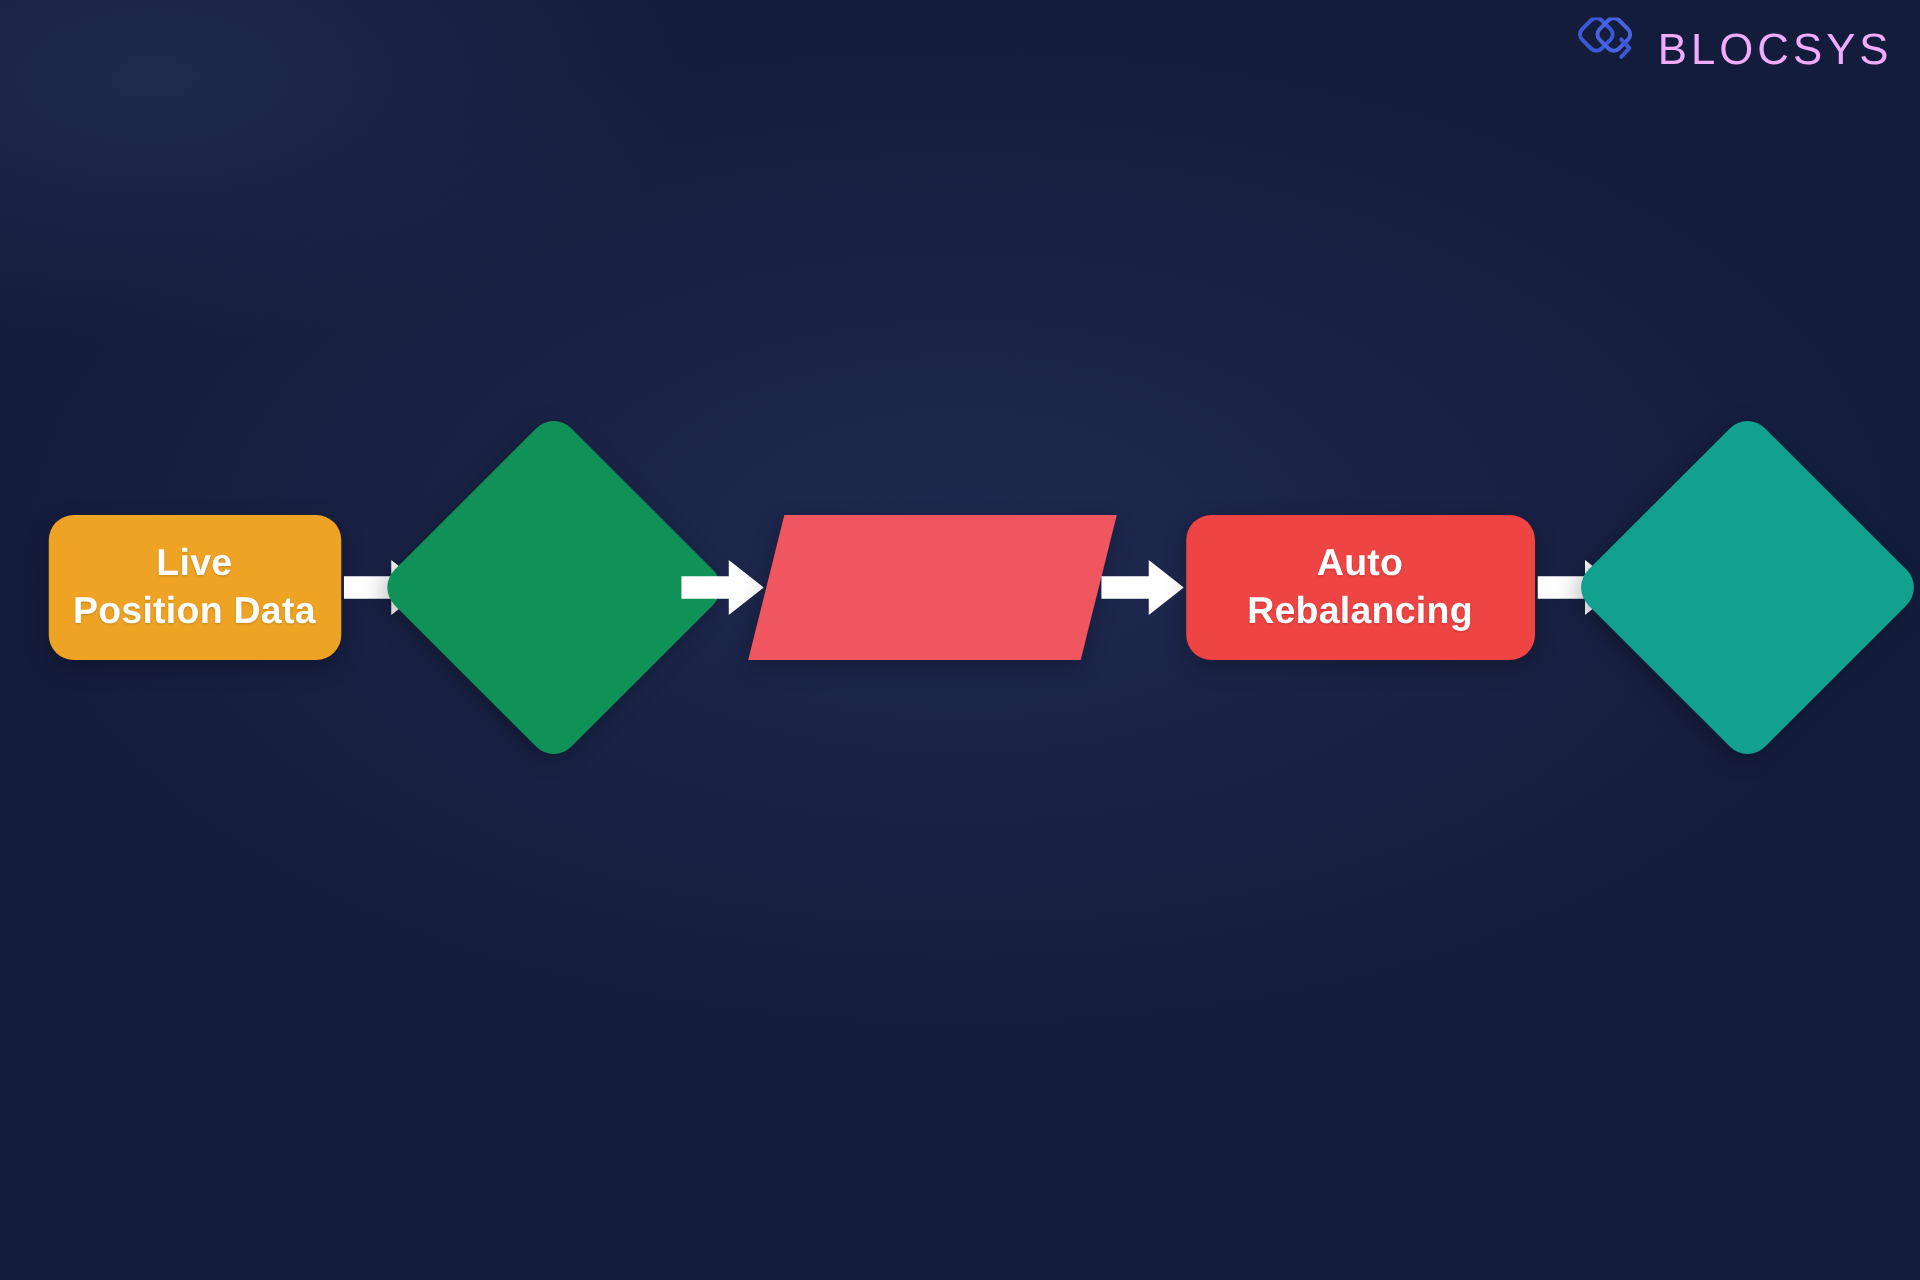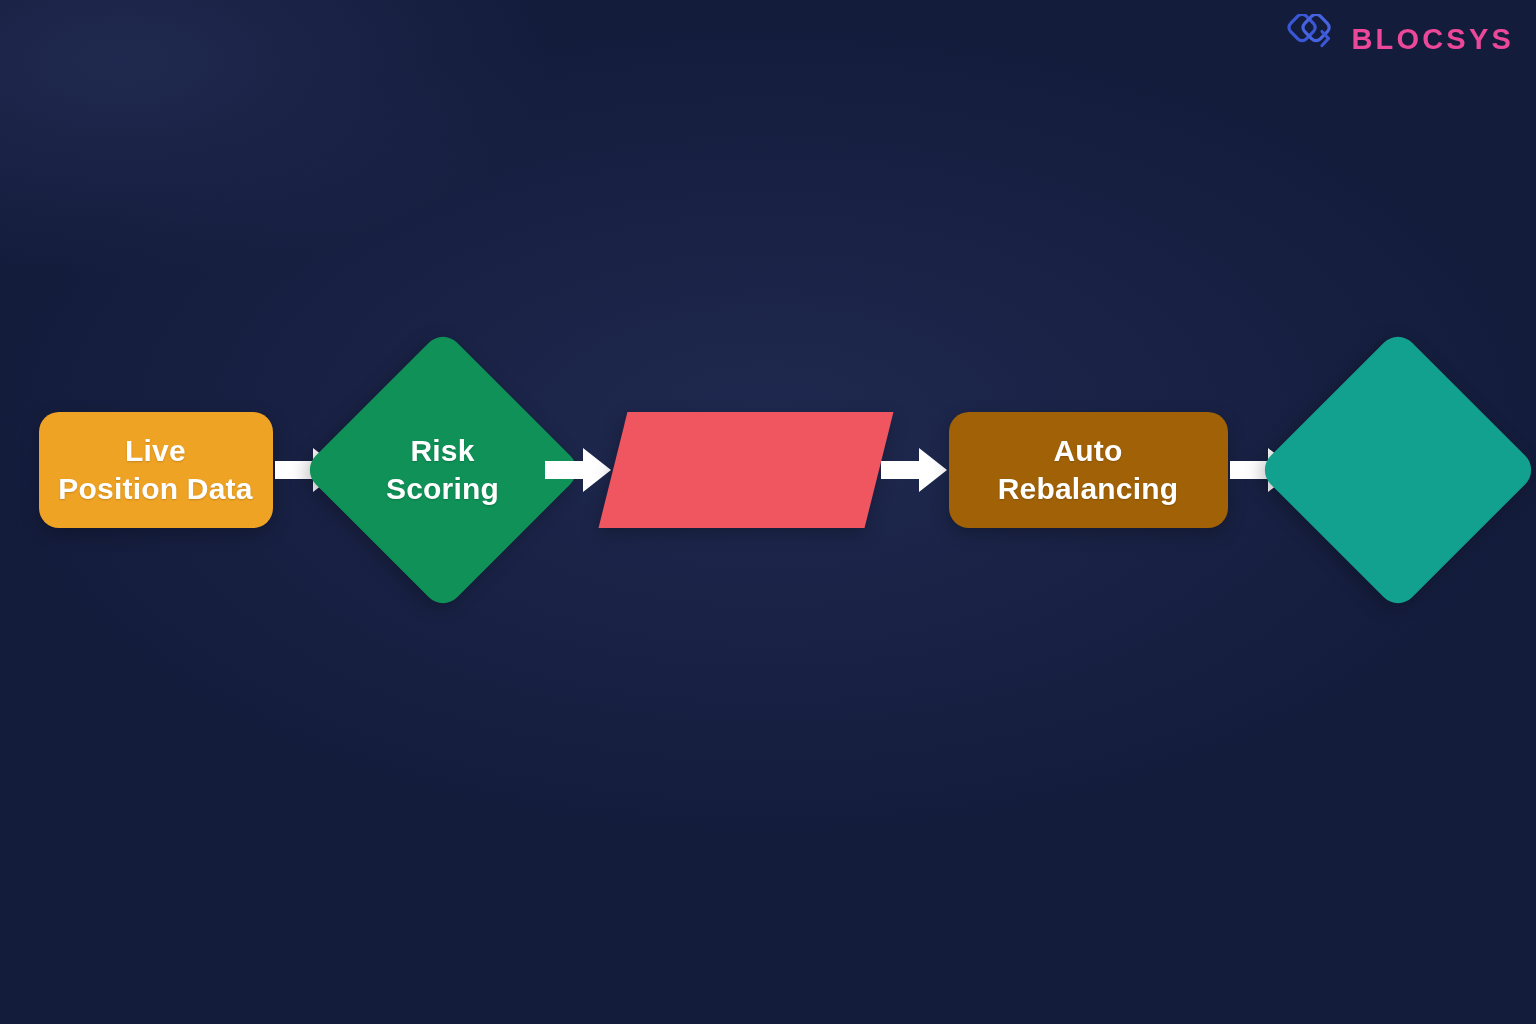--- a/index.html
+++ b/index.html
@@ -26,23 +26,23 @@
 
   
   .brand{
     position:absolute;
     top:14px; right:22px;
     display:flex; align-items:center; gap:16px;
     z-index:5;
   }
   .brand-mark{ width:54px; height:50px; display:block; }
   .brand-name{
-    color:#ec4899;
-    font-size:29px;
-    font-weight:700;
+    color:#f0abfc;
+    font-size:35px;
+    font-weight:400;
     letter-spacing:3.2px;
     line-height:1;
     white-space:nowrap;
   }
 
   
   .flow{
     position:absolute;
     left:0; right:0;
     top:470px;
@@ -73,21 +73,21 @@
     text-shadow:0 1px 2px rgba(0,0,0,0.18);
   }
 
   
   .node.rect{
     height:116px;
     border-radius:20px;
     box-shadow:0 6px 18px rgba(0,0,0,0.25);
   }
   .node.rect.orange{ width:234px; background:#EFA324; }
-  .node.rect.purple{ width:279px; background:#a16207; }
+  .node.rect.purple{ width:279px; background:#ef4444; }
 
   
   .node.diamond{
     width:200px; height:200px;
   }
   .node.diamond .shape{
     position:absolute; inset:0;
     transform:rotate(45deg);
     border-radius:20px;
     box-shadow:0 6px 18px rgba(0,0,0,0.25);
@@ -140,22 +140,20 @@
   </div>
 
   <div class="arrow">
     <svg viewBox="0 0 66 48" xmlns="http://www.w3.org/2000/svg">
       <path d="M0 15 H38 V2 L66 24 L38 46 V33 H0 Z" fill="#FFFFFF"></path>
     </svg>
   </div>
 
   <div class="node diamond green">
     <span class="shape"></span>
-    <span class="node-label">Risk
-Scoring</span>
   </div>
 
   <div class="arrow">
     <svg viewBox="0 0 66 48" xmlns="http://www.w3.org/2000/svg">
       <path d="M0 15 H38 V2 L66 24 L38 46 V33 H0 Z" fill="#FFFFFF"></path>
     </svg>
   </div>
 
   <div class="node parallelogram">
     <span class="shape"></span>

